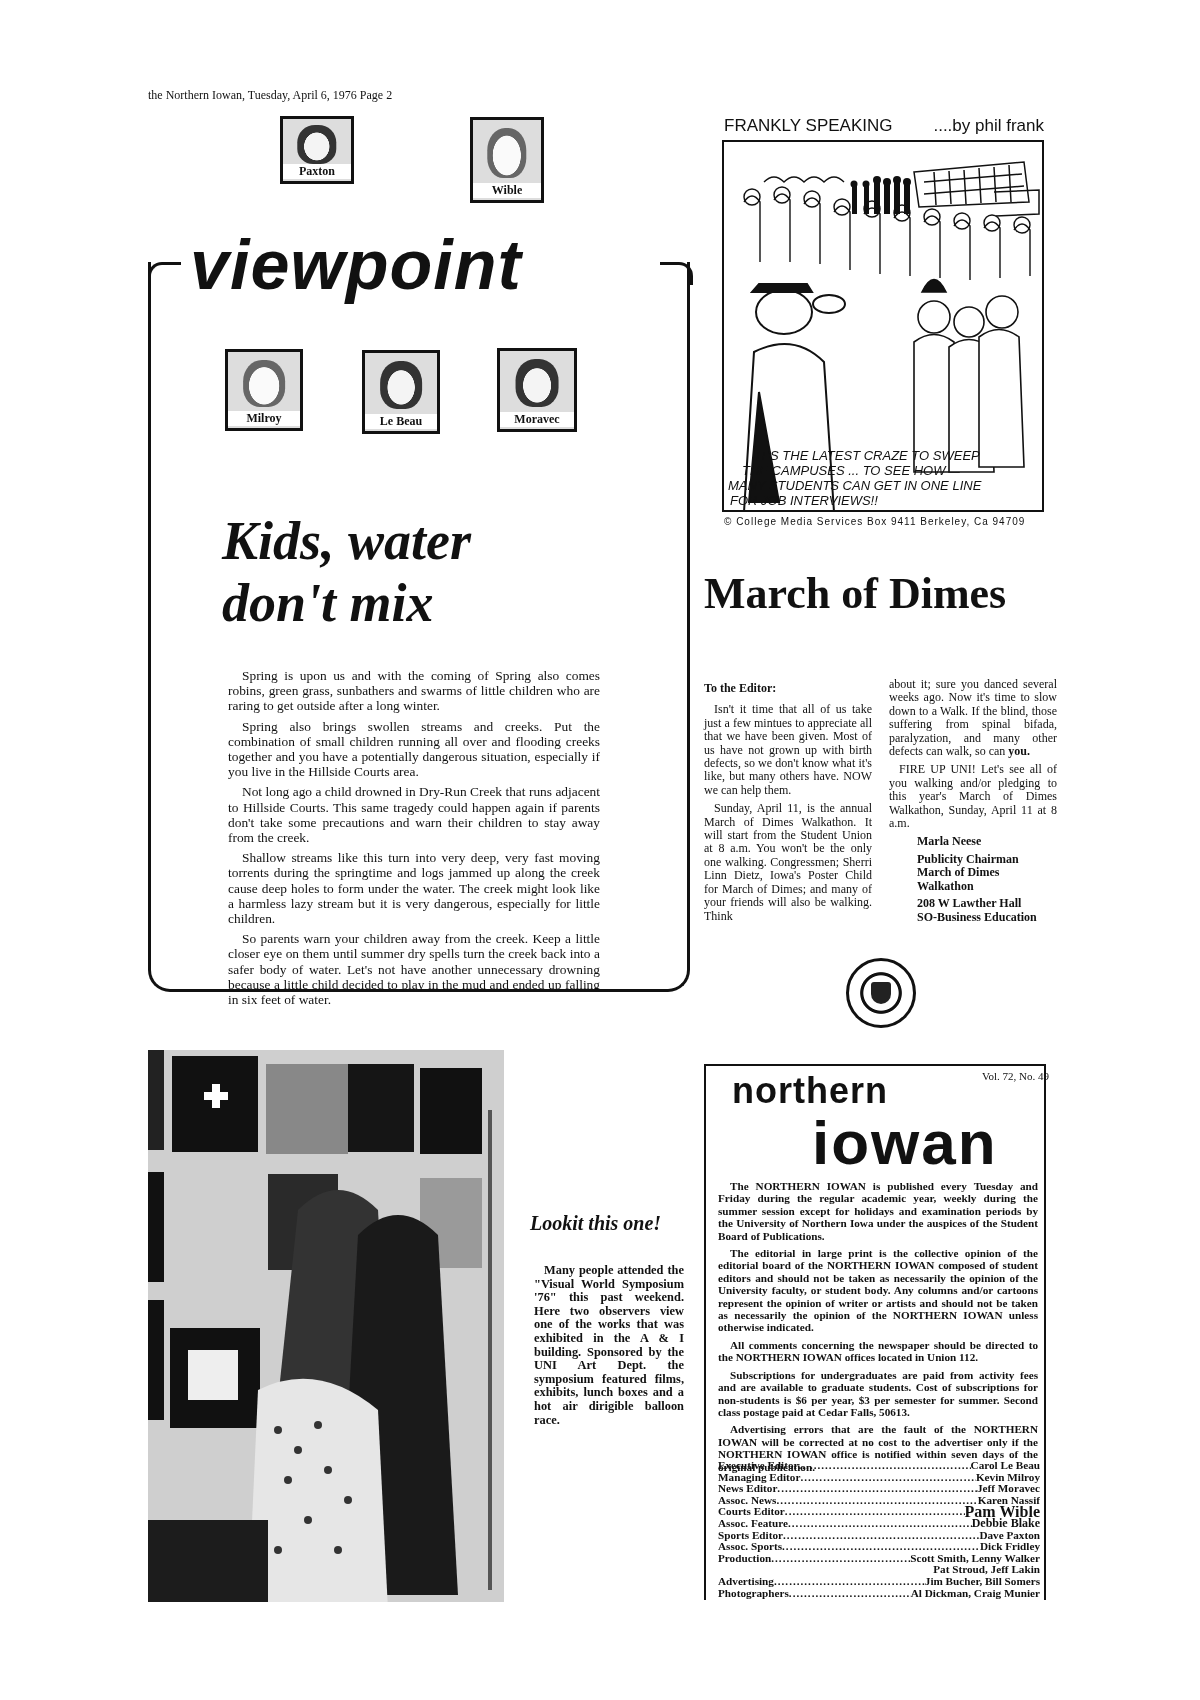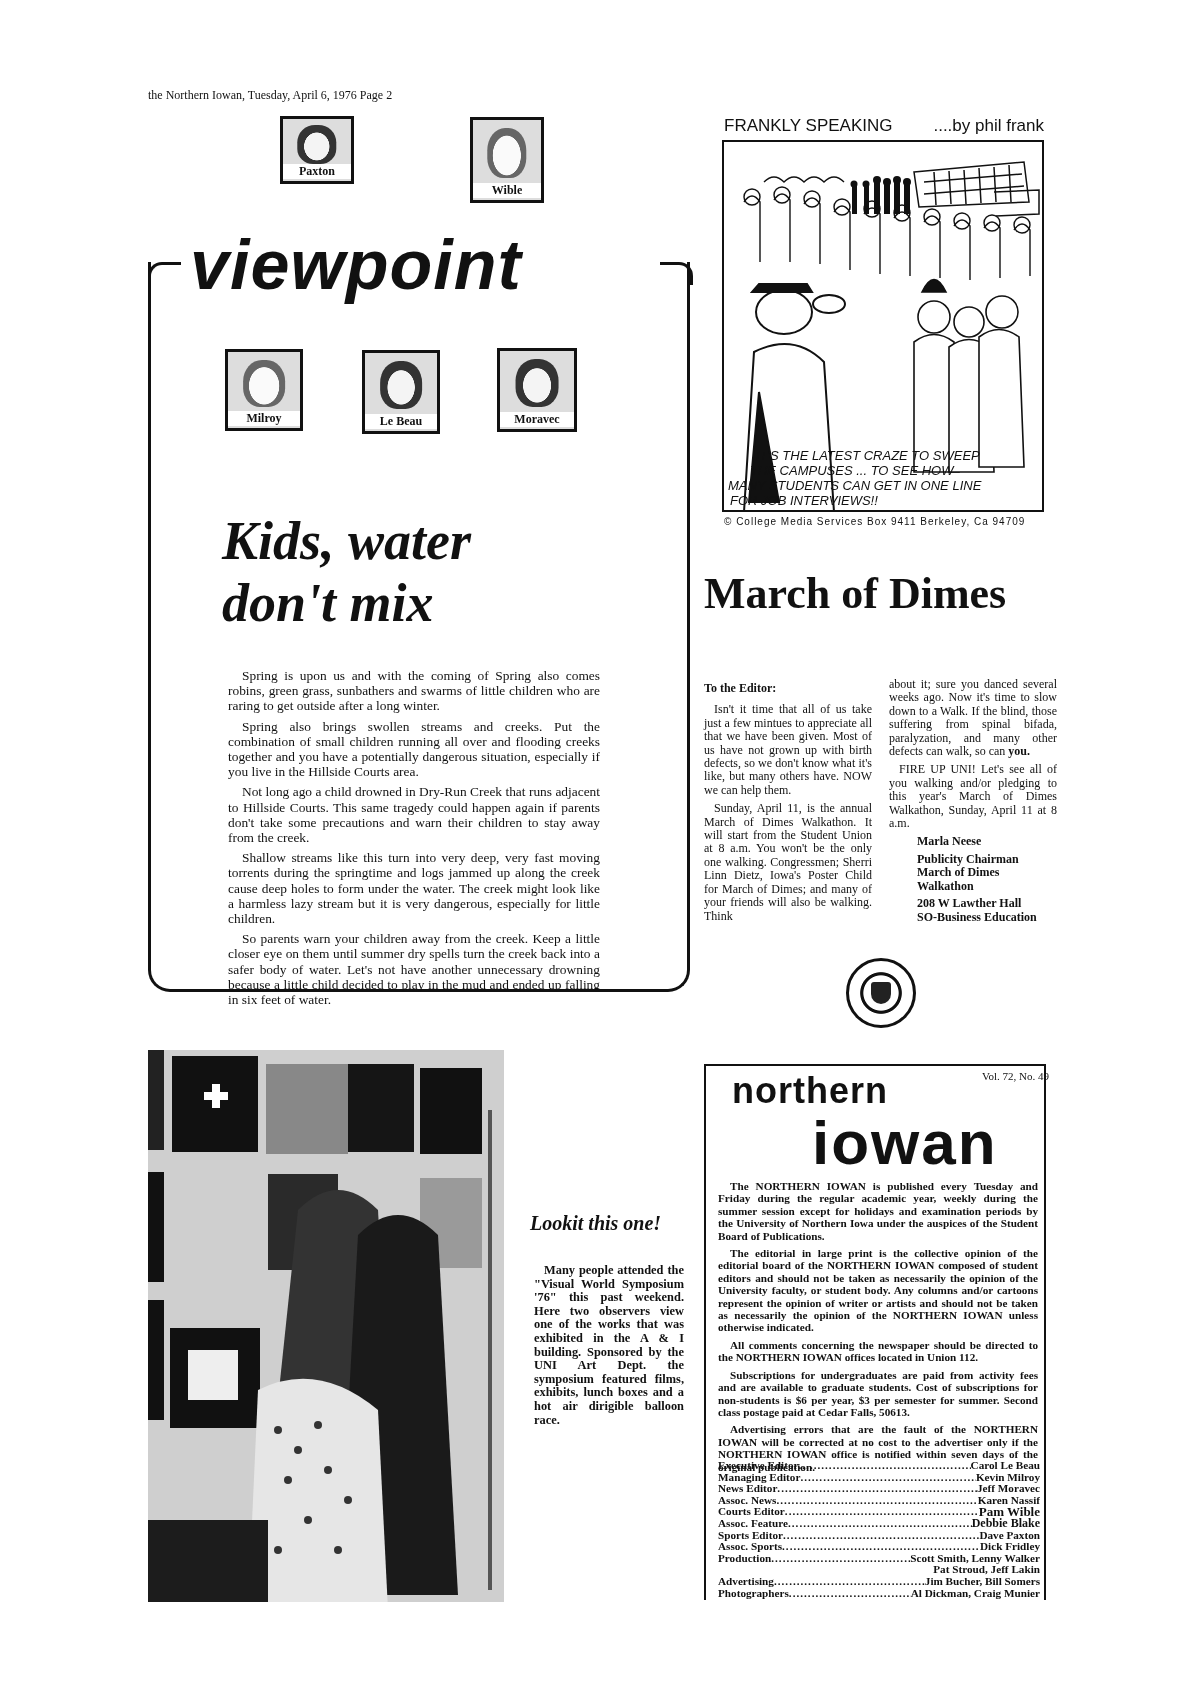--- a/index.html
+++ b/index.html
@@ -159,21 +159,21 @@
         <circle cx="245" cy="180" r="15"></circle>
         <circle cx="278" cy="170" r="16"></circle>
       <path d="M198 150 q12 -25 24 0 z" fill="#111"></path>
     </g>
 
     <path d="M2 285 L316 285" stroke="none"></path>
   </svg>
 </div>
 <div class="abs comic-caption">
   <div style="margin-left:14px">IT'S THE LATEST CRAZE TO SWEEP</div>
-  <div style="margin-left:8px">THE CAMPUSES ... TO SEE HOW</div>
+  <div style="margin-left:0">THE CAMPUSES ... TO SEE HOW</div>
   <div style="margin-left:-14px">MANY STUDENTS CAN GET IN ONE LINE</div>
   <div style="margin-left:-12px">FOR JOB INTERVIEWS!!</div>
 </div>
 <div class="abs comic-credit">© College Media Services Box 9411 Berkeley, Ca 94709</div>
 
 <div class="abs mod-head">
   <div>March of Dimes</div>
 </div>
 <div class="abs letter c1">
   <p class="to">To the Editor:</p>
@@ -261,21 +261,21 @@
       <span class="nm">Jeff Moravec</span>
     </div>
   <div class="row">
       <span class="lbl">Assoc. News</span>
       <span class="dots"></span>
       <span class="nm">Karen Nassif</span>
     </div>
   <div class="row">
       <span class="lbl">Courts Editor</span>
       <span class="dots"></span>
-      <span class="nm" style="font-size:13px">Pam Wible</span>
+      <span class="nm" style="font-size:16px">Pam Wible</span>
     </div>
   <div class="row">
       <span class="lbl">Assoc. Feature</span>
       <span class="dots"></span>
       <span class="nm" style="font-size:12px">Debbie Blake</span>
     </div>
   <div class="row">
       <span class="lbl">Sports Editor</span>
       <span class="dots"></span>
       <span class="nm">Dave Paxton</span>

